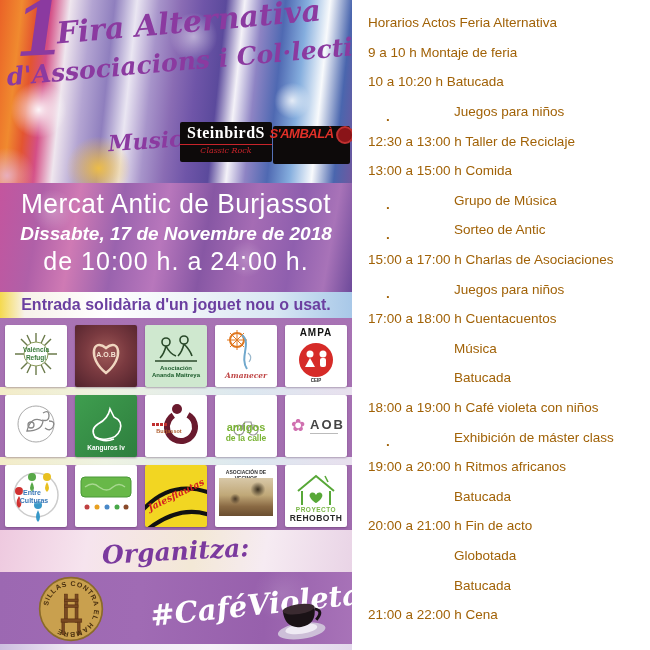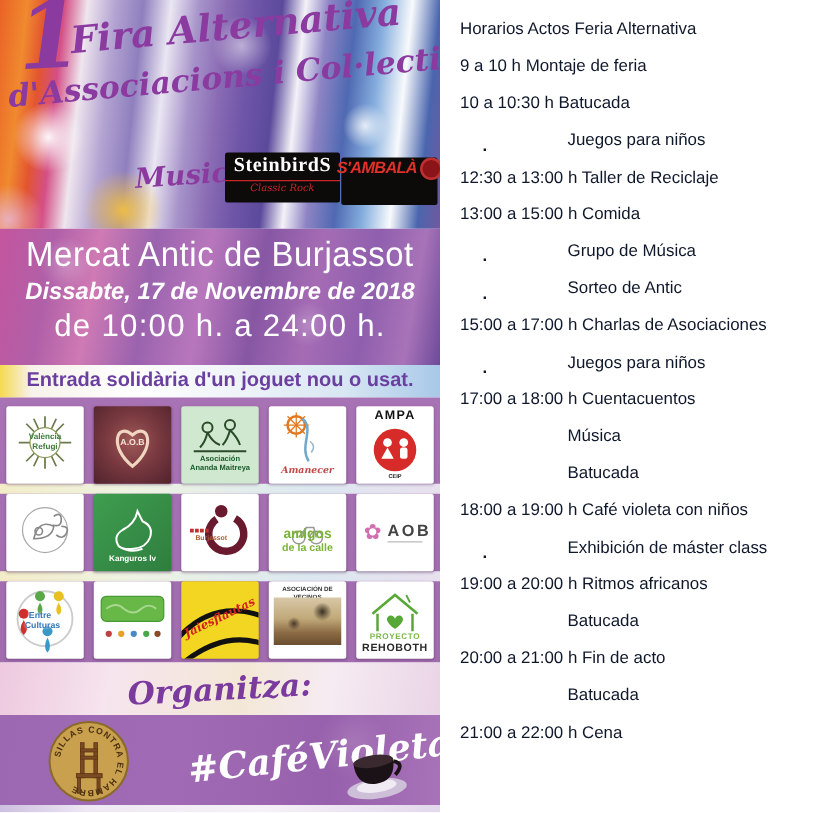--- a/index.html
+++ b/index.html
@@ -68,21 +68,21 @@
   .hashtag{position:absolute;left:150px;top:16px;font-family:"DejaVu Serif",serif;
     font-style:italic;font-weight:bold;font-size:29px;color:#fff;transform:rotate(-6deg);
     white-space:nowrap;}
   .cup{position:absolute;left:272px;top:26px;transform:rotate(-8deg);}
   .p-strip{position:absolute;left:0;top:644px;width:352px;height:6px;
     background:linear-gradient(90deg,#cdbfe0,#efe8f4 20%,#f6f1f8 60%,#e3d8ec);}
   
   .schedule{position:absolute;left:352px;top:0;width:298px;height:650px;background:#fff;
     padding:8px 0 0 8px;box-sizing:border-box;}
   .sched-line{position:relative;height:29.6px;display:flex;align-items:center;
-    font-size:13.5px;color:#0f172a;white-space:nowrap;}
+    font-size:13.5px;color:#a16207;white-space:nowrap;}
   .sched-line.timed{padding-left:8px;}
   .sched-line.sub{padding-left:94px;}
   .lead-dot{position:absolute;left:26px;top:40%;font-weight:700;}
   svg text{font-family:"Liberation Sans",sans-serif;}
 </style>
 </head>
 <body>
 
 <div class="stage">
 
@@ -327,21 +327,21 @@
 
   <div class="schedule">
     <div>
       <div class="sched-line timed">
         <span>Horarios Actos Feria Alternativa</span>
       </div>
     <div class="sched-line timed">
           <span>9 a 10 h Montaje de feria</span>
         </div>
         <div class="sched-line timed">
-          <span>10 a 10:30 h Batucada</span>
+          <span>10 a 10:20 h Batucada</span>
         </div>
         <div class="sched-line sub">
           <span class="lead-dot">.</span>
           <span>Juegos para niños</span>
         </div>
         <div class="sched-line timed">
           <span>12:30 a 13:00 h Taller de Reciclaje</span>
         </div>
         <div class="sched-line timed">
           <span>13:00 a 15:00 h Comida</span>
@@ -380,20 +380,23 @@
         <div class="sched-line timed">
           <span>19:00 a 20:00 h Ritmos africanos</span>
         </div>
         <div class="sched-line sub">
           <span>Batucada</span>
         </div>
         <div class="sched-line timed">
           <span>20:00 a 21:00 h Fin de acto</span>
         </div>
         <div class="sched-line sub">
+          <span>Globotada</span>
+        </div>
+        <div class="sched-line sub">
           <span>Batucada</span>
         </div>
         <div class="sched-line timed">
           <span>21:00 a 22:00 h Cena</span>
         </div>
       </div>
   </div>
 
 </div>
 

